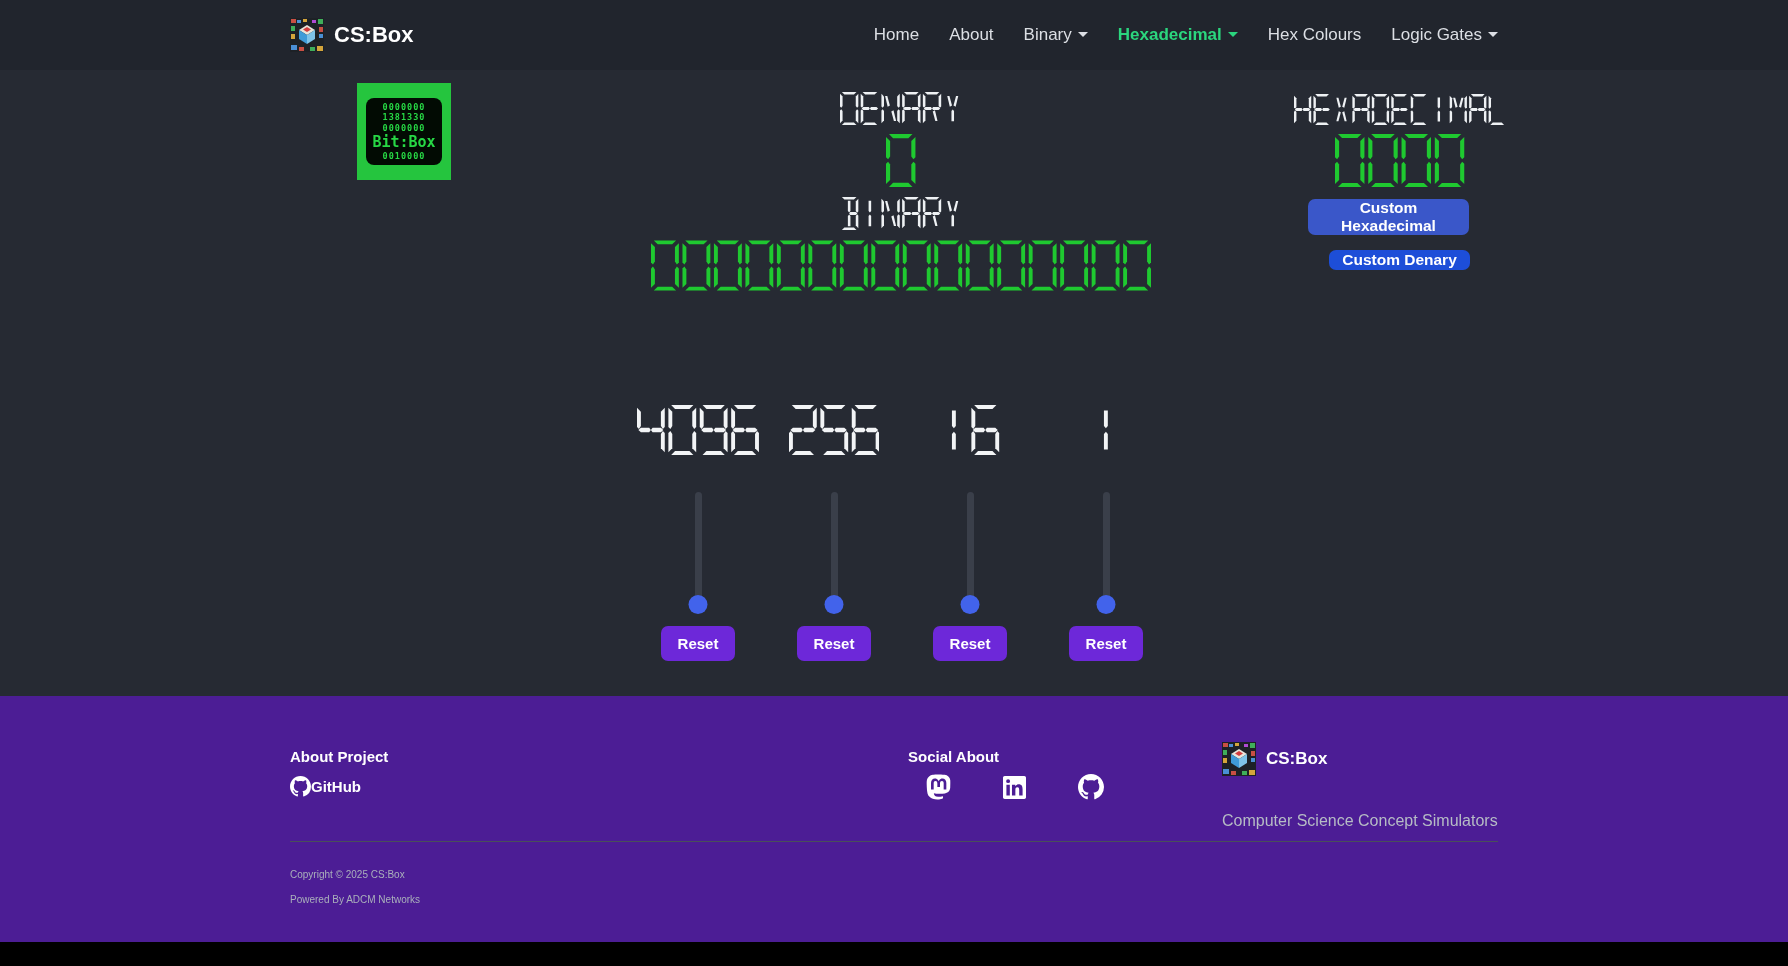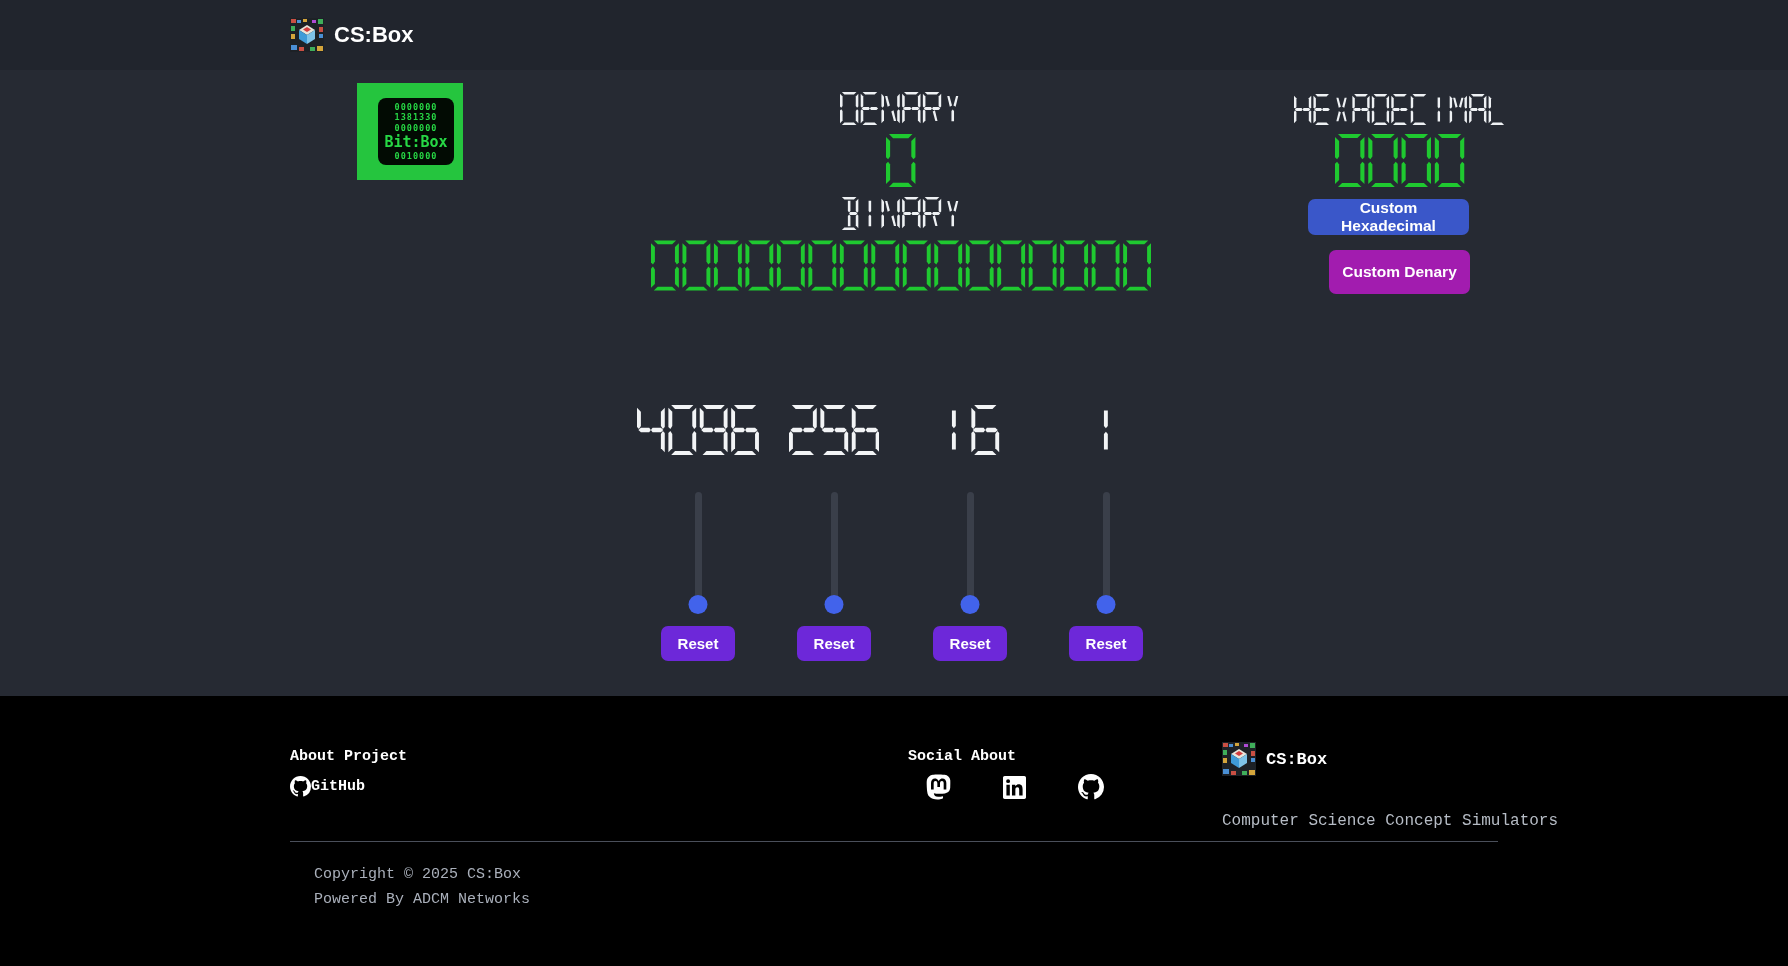--- a/index.html
+++ b/index.html
@@ -26,55 +26,55 @@
   .main{position:relative;height:626px;background:#262a33;}
   .seg{position:absolute;display:flex;justify-content:center;align-items:center;}
   .seg svg{height:100%;}
   .lbl-denary{left:651px;top:22px;width:500px;height:33px;}
   .val-denary{left:651px;top:64px;width:500px;height:53px;}
   .lbl-binary{left:651px;top:127px;width:500px;height:33px;}
   .val-binary{left:651px;top:169px;width:500px;height:53px;}
   .lbl-hex{left:1245px;top:24px;width:310px;height:31px;}
   .val-hex{left:1245px;top:64px;width:310px;height:53px;}
   .bitbox-badge{position:absolute;left:357px;top:13px;width:94px;height:97px;
-    background:#25c53e;display:flex;align-items:center;justify-content:center;padding-left:12px;}
+    background:#25c53e;display:flex;align-items:center;justify-content:center;}
   .bitbox-screen{background:#020b03;border-radius:8px;padding:4px 6px;text-align:center;
     color:#27d845;font-family:"DejaVu Sans Mono",monospace;font-size:8.5px;
     font-weight:bold;line-height:1.2;letter-spacing:1px;}
   .bitbox-title{font-size:15px;letter-spacing:0;}
   .btn{border:none;color:#fff;font-weight:700;font-family:"Liberation Sans",sans-serif;
     display:flex;align-items:center;justify-content:center;cursor:pointer;}
   .btn-custom-hex{position:absolute;left:1308px;top:129px;width:161px;height:36px;
     background:#3a57c9;border-radius:7px;font-size:15.5px;}
-  .btn-custom-den{position:absolute;left:1329px;top:180px;width:141px;height:44px;
-    background:#a21caf;border-radius:7px;font-size:15.5px;}
+  .btn-custom-den{position:absolute;left:1329px;top:180px;width:141px;height:20px;
+    background:#1d4ed8;border-radius:7px;font-size:15.5px;}
   .sliders{position:absolute;left:630px;top:335px;width:544px;display:flex;}
   .slider-col{width:136px;display:flex;flex-direction:column;align-items:center;}
   .slider-num{height:50px;display:flex;justify-content:center;}
   .slider-num svg{height:100%;}
   .slider-track{margin-top:37px;width:7px;height:113px;background:#3a3f4a;
     border-radius:4px;position:relative;cursor:pointer;}
   .slider-thumb{position:absolute;left:50%;transform:translateX(-50%);bottom:-9px;
     width:19px;height:19px;border-radius:50%;background:#4263eb;cursor:grab;}
   .reset-btn{margin-top:21px;background:#6d28d9;color:#fff;font-weight:700;font-size:15px;
     border:none;border-radius:7px;padding:9px 17px;cursor:pointer;
     font-family:"Liberation Sans",sans-serif;}
   
-  .footer{position:relative;height:246px;background:#000000;font-family:Liberation Mono, monospace;}
+  .footer{position:relative;height:246px;background:#4c1d95;}
   .f-about{position:absolute;left:290px;top:52px;color:#fff;font-weight:700;font-size:15px;}
   .f-github-row{position:absolute;left:290px;top:80px;display:flex;align-items:center;
     gap:0;color:#fff;font-weight:700;font-size:15px;cursor:pointer;}
   .f-social-head{position:absolute;left:908px;top:52px;color:#fff;font-weight:700;font-size:15px;}
   .f-social-icons{position:absolute;left:926px;top:78px;display:flex;gap:52px;align-items:center;}
   .f-social-icons .sicon{cursor:pointer;display:flex;}
   .f-brand{position:absolute;left:1222px;top:46px;display:flex;align-items:center;gap:10px;}
   .f-brand-name{color:#fff;font-weight:700;font-size:17px;}
   .f-tagline{position:absolute;left:1222px;top:92px;color:#b6bcc5;font-size:16px;margin-top:24px;}
   .f-hr{position:absolute;left:290px;right:290px;top:145px;border-top:1px solid #4a4f5a;}
-  .f-copy{position:absolute;left:290px;top:166px;color:#aab0bb;font-size:15px;line-height:25px;margin-left:24px;}
+  .f-copy{position:absolute;left:290px;top:166px;color:#aab0bb;font-size:10px;line-height:25px;}
   .bottom-strip{height:24px;background:#000;}
 </style>
 </head>
 <body>
 
 <div class="navbar">
   <div class="brand">
     <span style="display:flex;">
       <svg width="34" height="34" viewBox="0 0 34 34">
         <rect width="34" height="34" fill="#1d2126"></rect>
@@ -92,20 +92,28 @@
         <rect x="20" y="29" width="5" height="4" fill="#3fae5a"></rect>
         <rect x="27" y="28" width="6" height="5" fill="#d4a53b"></rect>
         <polygon points="17,7 25,12 17,17 9,12" fill="#e8e4da"></polygon>
         <polygon points="25,12 25,21 17,26 17,17" fill="#7ec3e8"></polygon>
         <polygon points="9,12 17,17 17,26 9,21" fill="#3f9bd8"></polygon>
         <polygon points="17,9 21,11.5 17,14 13,11.5" fill="#d43d3d"></polygon>
       </svg>
     </span>
     <span class="brand-name">CS:Box</span>
   </div>
+  <div class="nav-links">
+    <span class="nav-link">Home</span>
+    <span class="nav-link">About</span>
+    <span class="nav-link"><span>Binary</span><span class="caret"></span></span>
+    <span class="nav-link active"><span>Hexadecimal</span><span class="caret"></span></span>
+    <span class="nav-link">Hex Colours</span>
+    <span class="nav-link"><span>Logic Gates</span><span class="caret"></span></span>
+  </div>
 </div>
 
 <div class="main">
 
   <div class="bitbox-badge">
     <div class="bitbox-screen">
       <div>0000000</div>
       <div>1381330</div>
       <div>0000000</div>
       <div class="bitbox-title">Bit:Box</div>

